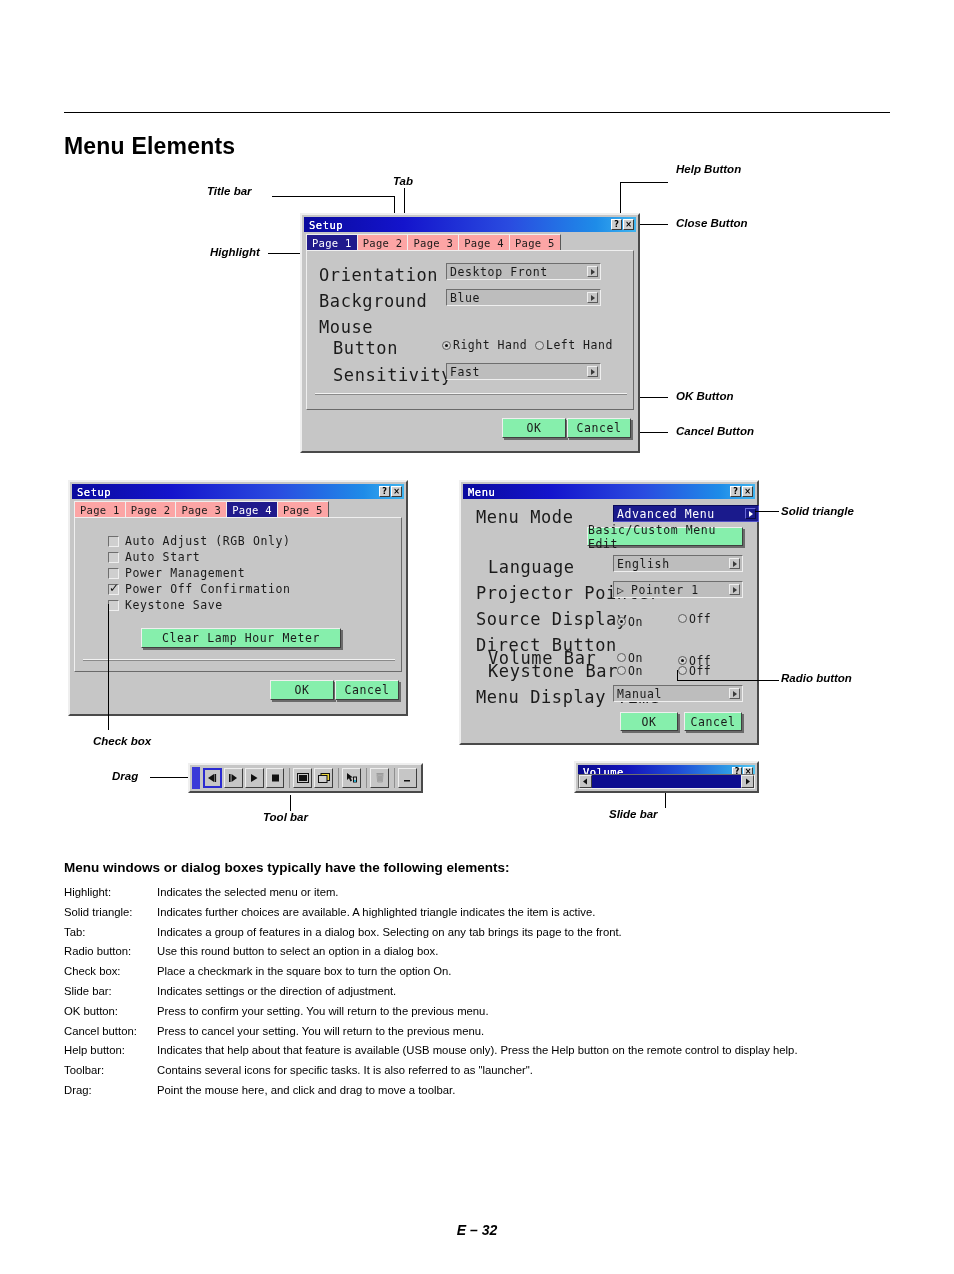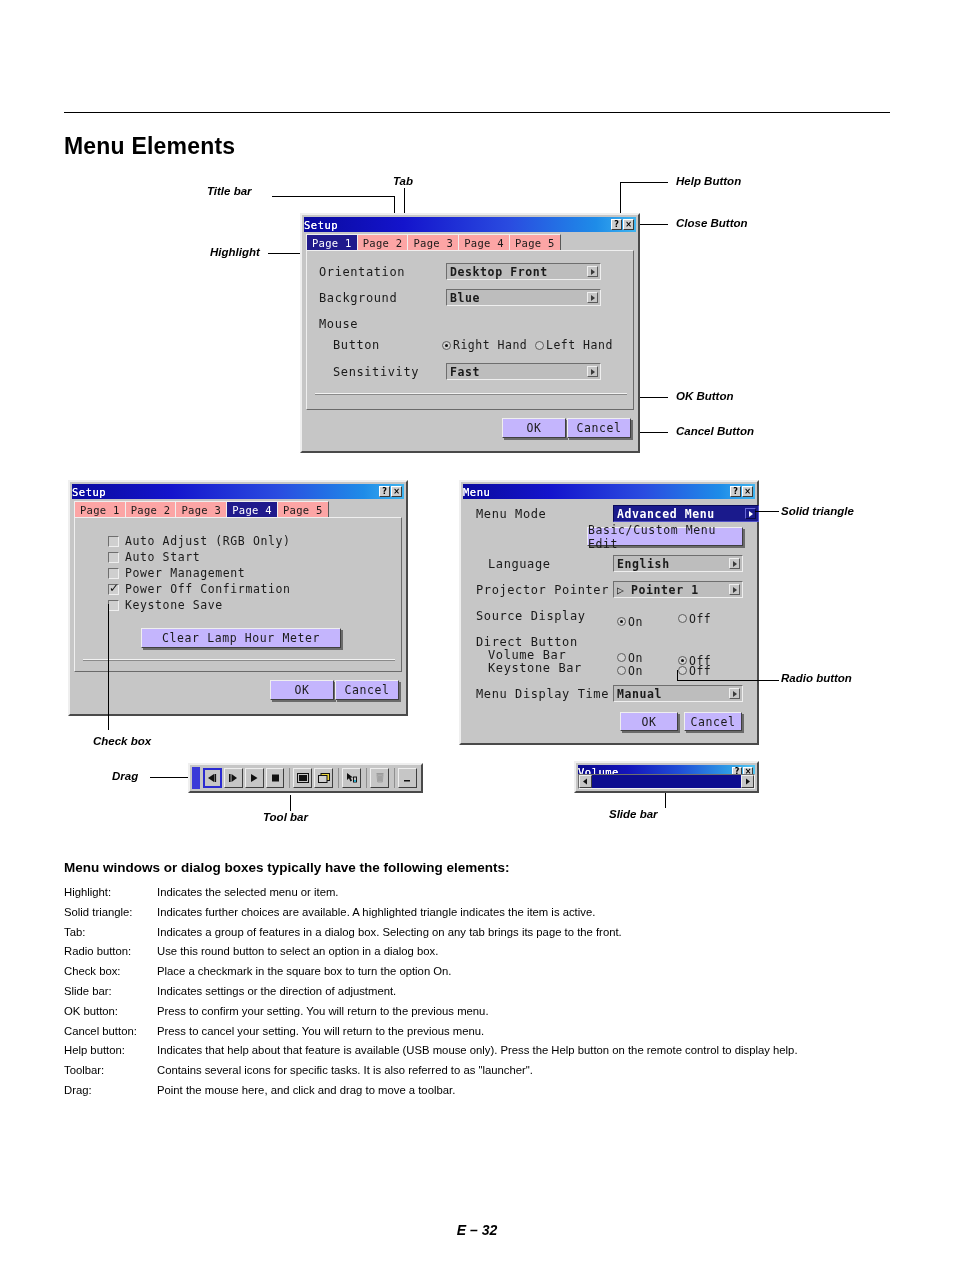--- a/index.html
+++ b/index.html
@@ -40,21 +40,21 @@
   }
   .titlebar {
     position:absolute; left:2px; right:2px; top:2px; height:15px;
     background:linear-gradient(to right,#0a0a9e 0%, #1414cc 30%, #2a4ce0 62%, #1e8ce8 88%, #3fb4f0 100%);
     display:flex; align-items:center;
   }
   .titlebar.vol {
     background:linear-gradient(to right,#0a0a8c 0%, #1414bb 28%, #2050d8 58%, #2f9ee6 86%, #55c8f4 100%);
   }
   .title-text {
-    color:#ffffff; font-size:10.5px; letter-spacing:.5px;
+    color:#ffffff; font-size:10.5px; padding-left:5px; letter-spacing:.5px;
     font-family:"DejaVu Sans Mono", monospace; text-shadow:0 0 0 #fff;
   }
   .tb-btns { margin-left:auto; display:flex; gap:1px; padding-right:2px; }
   .tb-btn {
     width:11px; height:11px; background:#cfcfcf;
     border:1px solid; border-color:#fff #3a3a3a #3a3a3a #fff;
     font-size:8px; line-height:9px; text-align:center; color:#000;
     font-family:"DejaVu Sans", sans-serif; font-weight:bold;
   }
 
@@ -66,40 +66,40 @@
     border:1px solid; border-color:#efefef #585858 #585858 #efefef;
     border-bottom:none; margin-right:-1px; letter-spacing:.3px;
   }
   .tab.active { background:#201a8c; color:#fff; border-color:#efefef #585858 #585858 #efefef; }
 
   .panel {
     position:absolute; background:#c6c6c6;
     border:1px solid; border-color:#efefef #6a6a6a #6a6a6a #efefef;
   }
   .row { position:absolute; display:flex; align-items:center; }
-  .lbl { font-size:12px; letter-spacing:.6px; white-space:nowrap; }
+  .lbl { font-size:17px; letter-spacing:.6px; white-space:nowrap; }
 
   .field {
     background:#bdbdbd; border:1px solid;
     border-color:#6e6e6e #efefef #efefef #6e6e6e;
     height:17px; display:flex; align-items:center;
-    font-size:11.5px; letter-spacing:.6px; padding-left:3px; position:relative;font-weight:bold;
+    font-size:11.5px; letter-spacing:.6px; padding-left:3px; position:relative;
   }
   .field .tri {
     position:absolute; right:2px; top:2px; width:11px; height:11px;
     border:1px solid; border-color:#efefef #5a5a5a #5a5a5a #efefef;
     background:#c6c6c6; display:flex; align-items:center; justify-content:center;
   }
   .tri-glyph { width:0;height:0;border-left:4px solid #3a3a3a;border-top:3px solid transparent;border-bottom:3px solid transparent; }
   .field.hl { background:#1a1a8c; color:#fff; border-color:#0a0a5a #5050c8 #5050c8 #0a0a5a; }
   .field.hl .tri { background:#1a1a8c; border-color:#6a6ad8 #0a0a4a #0a0a4a #6a6ad8; }
   .field.hl .tri-glyph { border-left-color:#ffffff; }
 
   .btn {
-    background:#c4b5fd; border:1px solid;
+    background:#86efac; border:1px solid;
     border-color:#efefef #3f3f3f #3f3f3f #efefef;
     font-size:11.5px; letter-spacing:.6px; display:flex;
     align-items:center; justify-content:center; color:#1a1a1a;
     font-family:"DejaVu Sans Mono", monospace;
   }
   .btn.shadow { box-shadow:2px 2px 0 #6b6b6b; }
 
   .radio { display:inline-flex; align-items:center; font-size:11.5px; letter-spacing:.5px; }
   .radio .dot {
     width:9px; height:9px; border-radius:50%;
@@ -173,21 +173,21 @@
   <div class="top-rule"></div>
   <div class="heading">Menu Elements</div>
 
   <div class="anno" style="left:207px; top:186px;">Title bar</div>
   <div class="lead lead-h" style="left:272px; top:196px; width:122px;"></div>
   <div class="lead lead-v" style="left:394px; top:196px; height:28px;"></div>
 
   <div class="anno" style="left:393px; top:176px;">Tab</div>
   <div class="lead lead-v" style="left:404px; top:188px; height:62px;"></div>
 
-  <div class="anno" style="left:676px; top:176px;text-align:right;">Help Button</div>
+  <div class="anno" style="left:676px; top:164px;text-align:right;">Help Button</div>
   <div class="lead lead-h" style="left:620px; top:182px; width:48px;"></div>
   <div class="lead lead-v" style="left:620px; top:182px; height:40px;"></div>
 
   <div class="anno" style="left:676px; top:218px;">Close Button</div>
   <div class="lead lead-h" style="left:632px; top:224px; width:36px;"></div>
 
   <div class="anno" style="left:210px; top:247px;">Highlight</div>
   <div class="lead lead-h" style="left:268px; top:253px; width:40px;"></div>
 
   <div class="anno" style="left:676px; top:391px;">OK Button</div>

